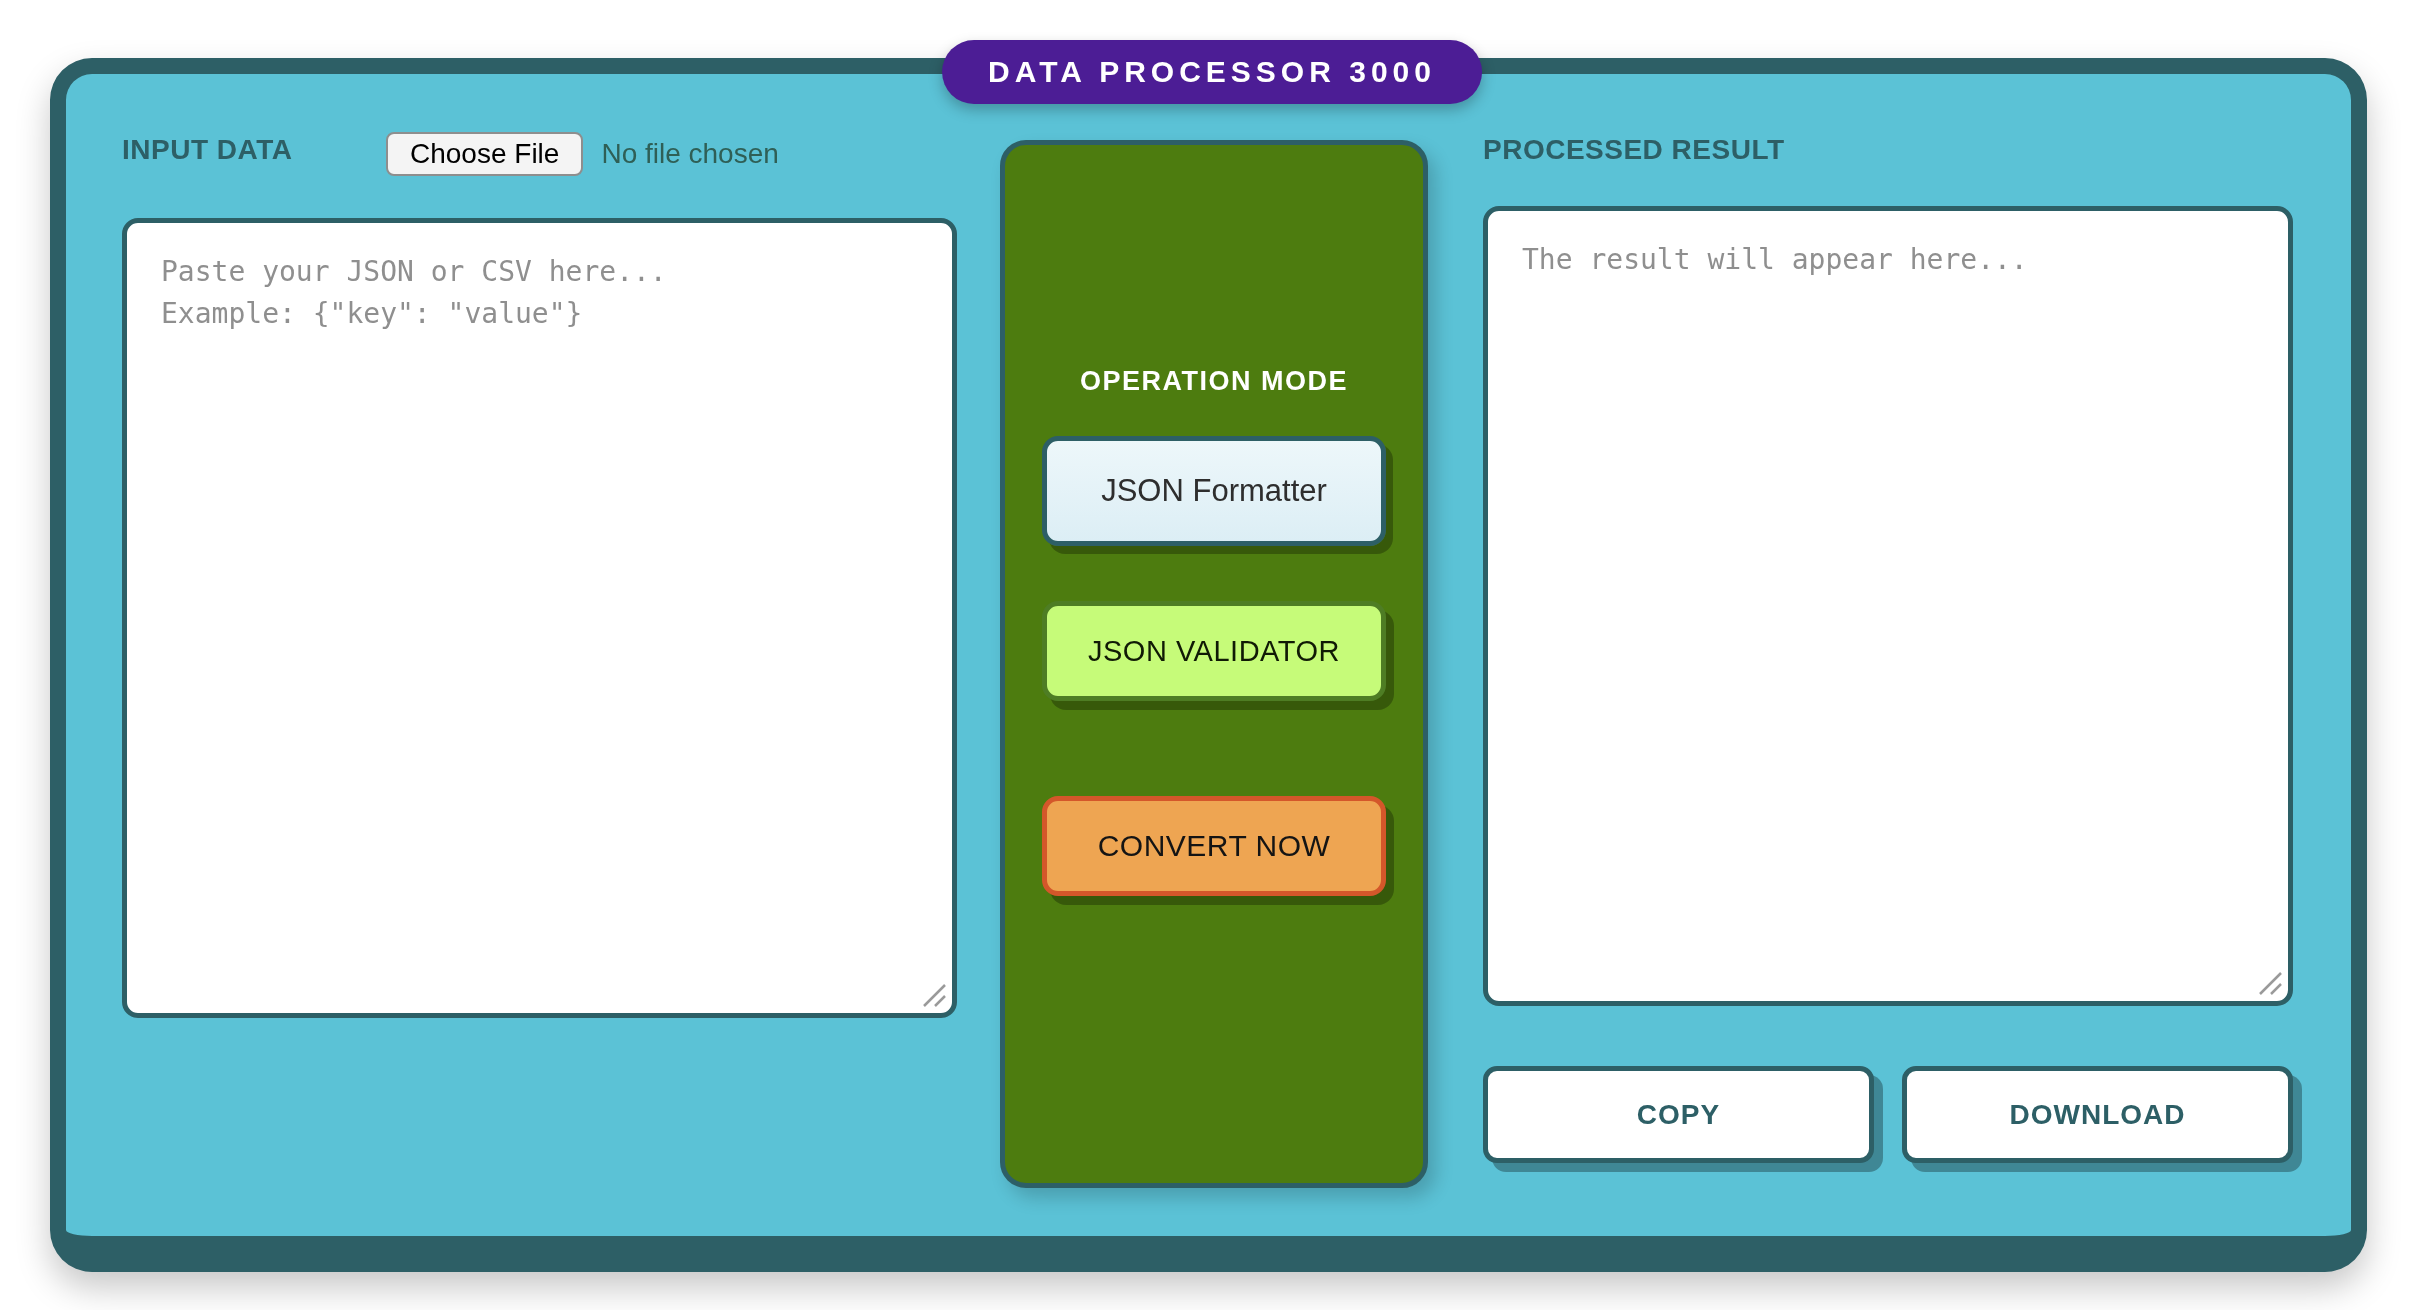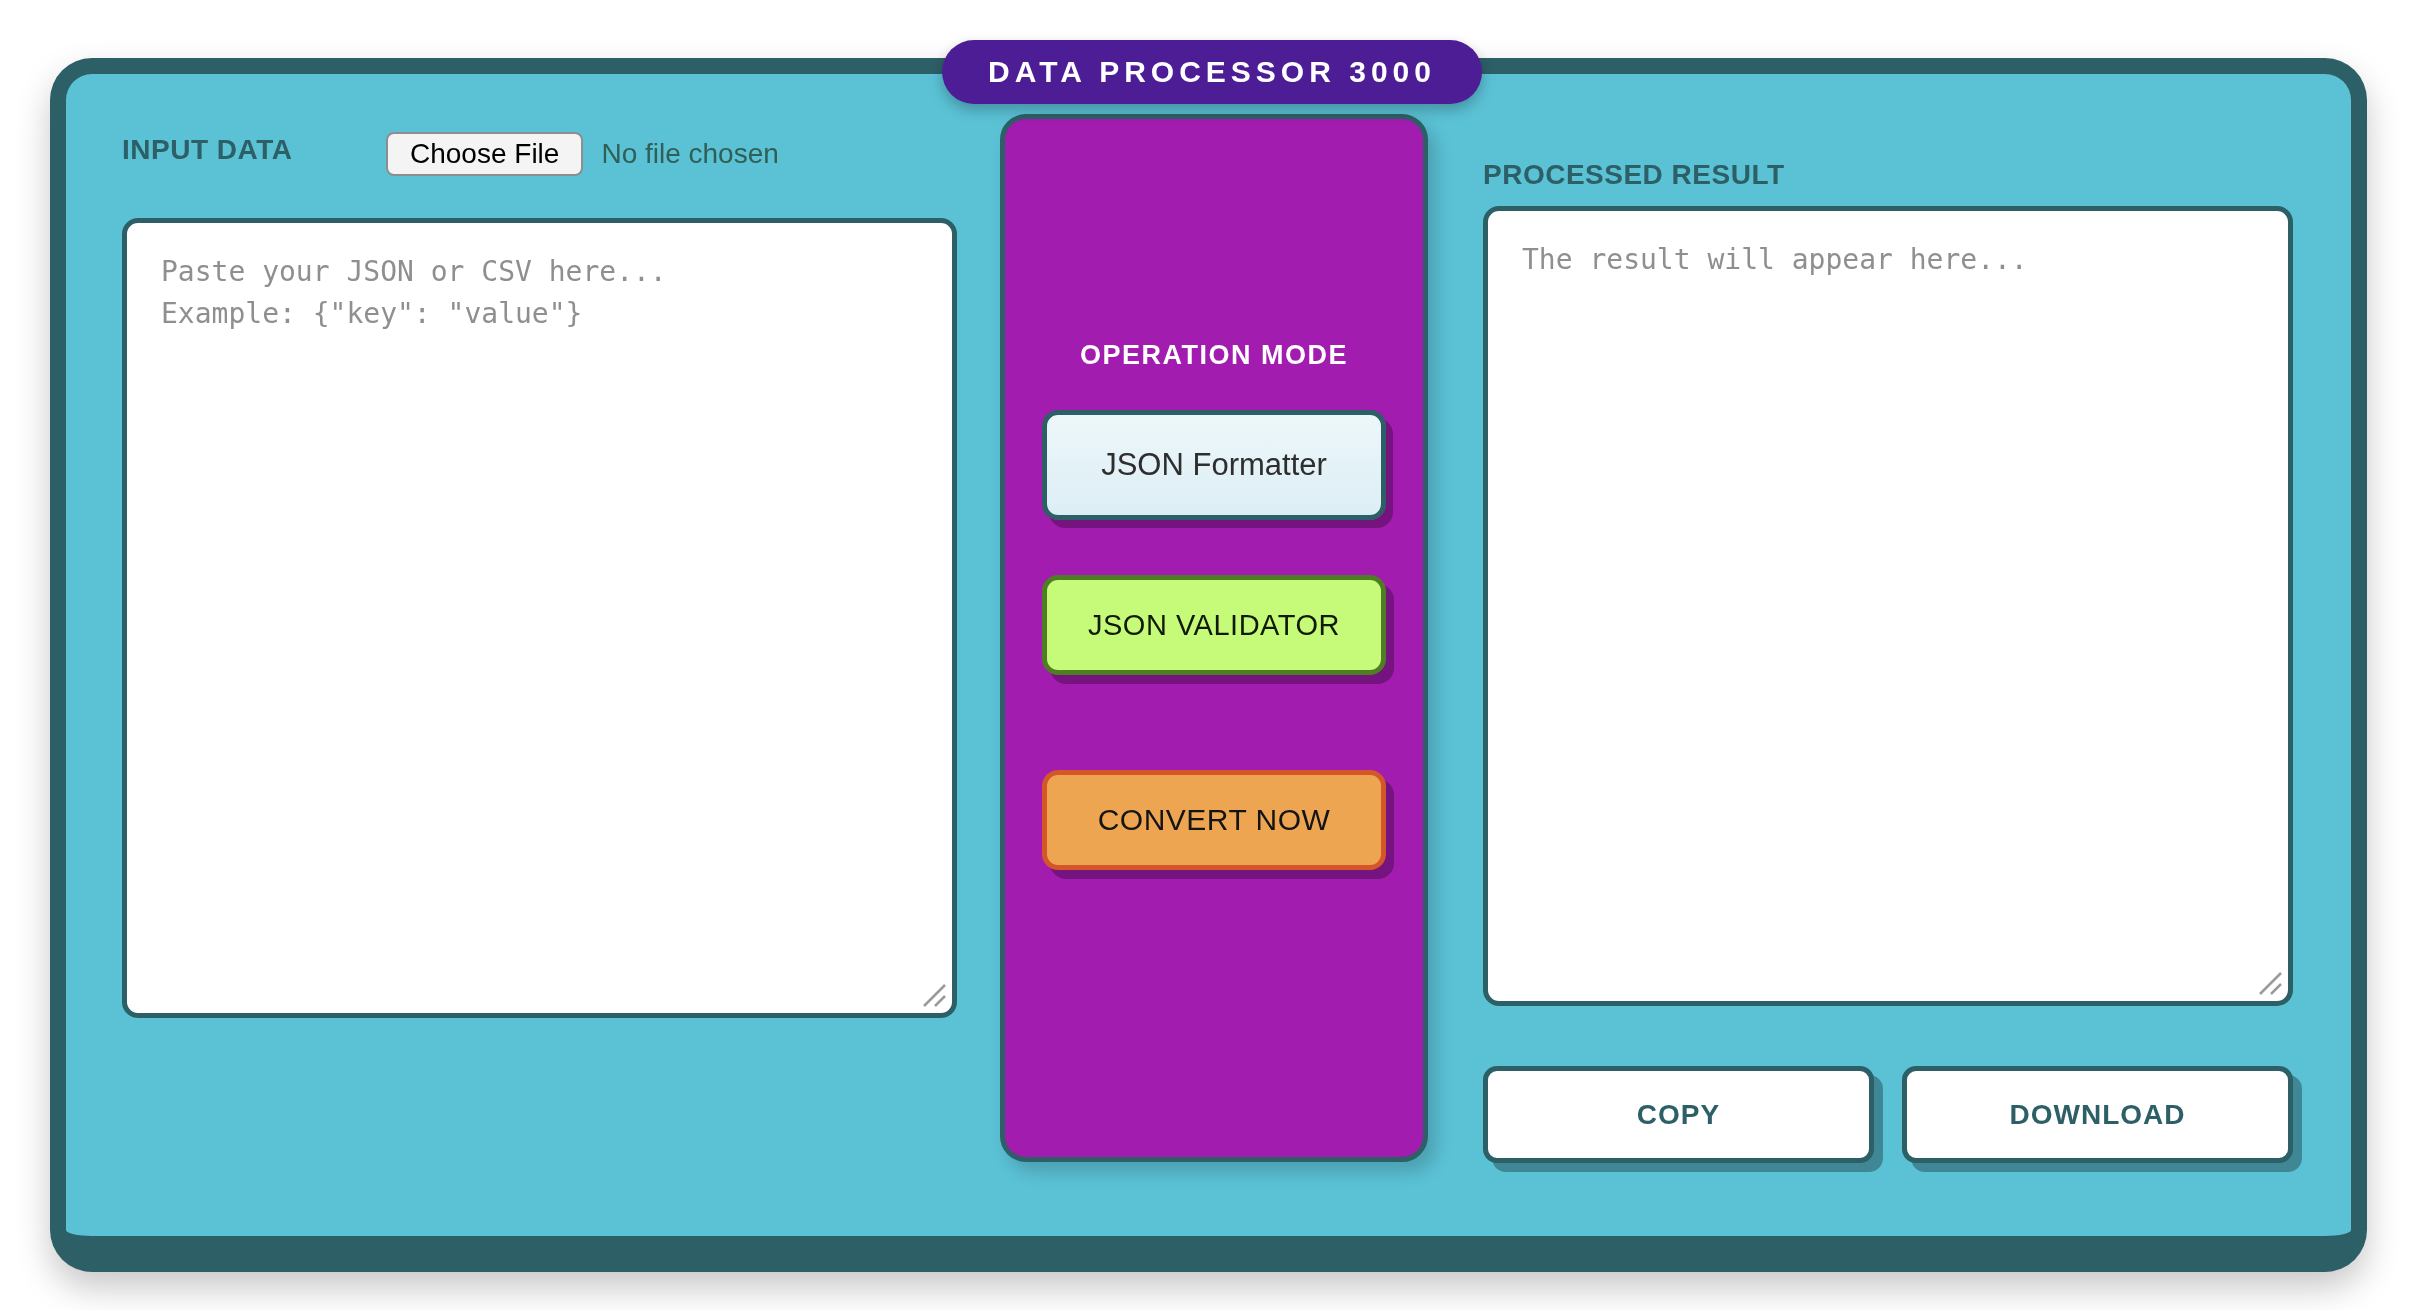--- a/index.html
+++ b/index.html
@@ -23,21 +23,21 @@
     position:absolute; left:50px; top:58px; width:2317px; height:1214px;
     background:#5BC2D6; border:16px solid #2D5F66; border-bottom-width:36px;
     border-radius:42px; box-shadow:0 16px 34px rgba(0,0,0,0.22);
   }
 
   .section-label {
     position:absolute; font-size:28px; font-weight:bold; color:#2D5F66; letter-spacing:0.5px;
     white-space:nowrap;
   }
   .input-label  { left:56px;  top:60px; }
-  .result-label { left:1417px; top:60px;margin-top:25px; }
+  .result-label { left:1417px; top:60px; }
 
   
   .file-row {
     position:absolute; left:304px; top:56px; height:48px;
     display:flex; align-items:center; gap:18px; cursor:pointer;margin-left:16px;
   }
   .file-btn {
     display:flex; align-items:center; justify-content:center;
     height:44px; padding:0 22px; background:#F4F4F4;
     border:2px solid #8E8E8E; border-radius:8px;
@@ -56,22 +56,22 @@
     font-family:"DejaVu Sans Mono", monospace; font-size:28px; line-height:1.5; color:#333333;
   }
   textarea::placeholder { color:#8F8F8F; }
   .grip {
     position:absolute; right:10px; bottom:10px; width:26px; height:26px;
     pointer-events:none;
   }
 
   
   .panel {
-    position:absolute; left:934px; top:40px; width:428px; height:1048px;
-    background:#a21caf; border:5px solid #2D5F66; border-radius:26px;
+    position:absolute; left:934px; top:66px; width:428px; height:1048px;
+    background:#4d7c0f; border:5px solid #2D5F66; border-radius:26px;
     box-shadow:8px 10px 18px rgba(0,0,0,0.18);
   }
   .panel-label {
     position:absolute; top:221px; left:0; right:0; text-align:center;
     color:#ffffff; font-size:27px; font-weight:bold; letter-spacing:1.5px; white-space:nowrap;
   }
   .op-btn {
     position:absolute; left:0; right:0; margin:0 auto; width:344px;
     border-radius:16px; font-family:"Liberation Sans", sans-serif;
     font-weight:normal; cursor:pointer; white-space:nowrap;

